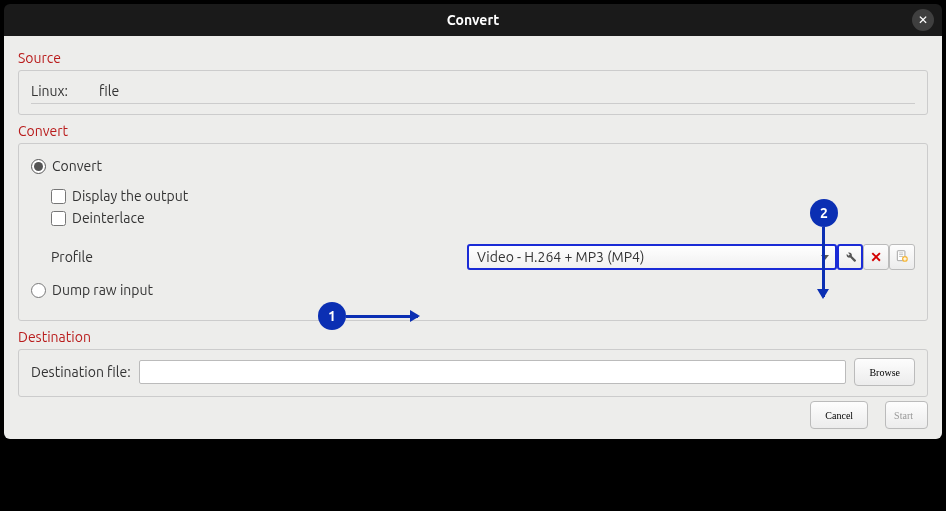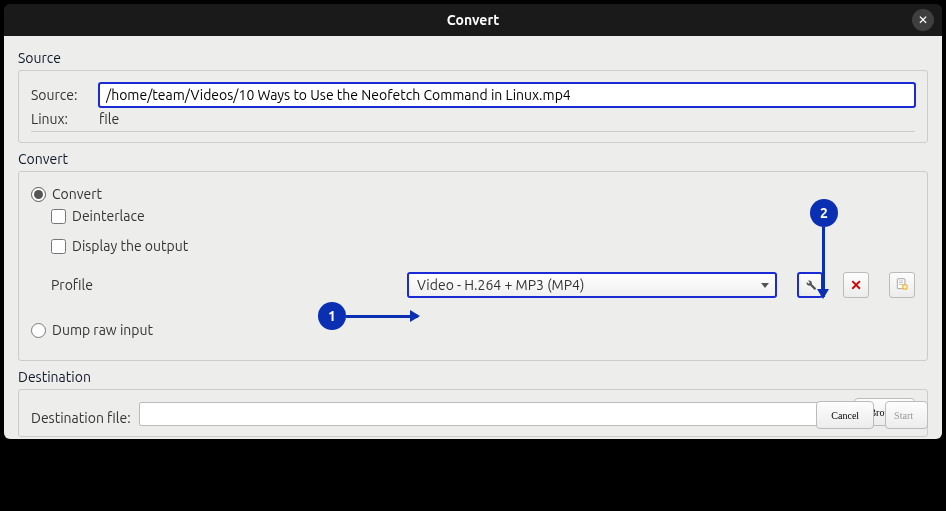--- a/index.html
+++ b/index.html
@@ -52,21 +52,21 @@
   }
   .content {
     background: #ededeb;
     height: calc(100% - 32px);
     padding: 10px 14px 10px 14px;
     border-radius: 0 0 6px 6px;
     position: relative;
   }
   .section-label {
     font-size: 14px;
-    color: #0f172a;
+    color: #b91c1c;
     margin: 4px 0 4px 0;
   }
   .fieldset {
     border: 1px solid #ccc;
     border-radius: 3px;
     padding: 8px 12px 10px 12px;
     margin-bottom: 8px;
     background: #ededeb;
   }
   .row {
@@ -145,21 +145,21 @@
     align-items: center;
     justify-content: center;
     cursor: pointer;
   }
   .icon-btn.blue { border: 2px solid #1a2bd6; }
   .icon-wrench svg { width: 14px; height: 14px; fill: #555; }
   .icon-x { color: #d40000; font-weight: bold; font-size: 14px; }
   .icon-new svg { width: 14px; height: 14px; }
   .dest-row {
     display: flex;
-    align-items: flex-end;
+    align-items: center;
     gap: 8px;
   }
   .btn {
     border: 1px solid #bbb;
     background: linear-gradient(#fdfdfd, #ececec);
     border-radius: 4px;
     padding: 4px 14px;
     font-size: 10px;
     font-family: Liberation Serif, serif;
     cursor: pointer;
@@ -168,21 +168,21 @@
   .btn.disabled {
     color: #999;
     cursor: default;
     padding-left: 8px;
   }
   .footer {
     position: absolute;
     bottom: 10px;
     right: 14px;
     display: flex;
-    gap: 11px;
+    gap: 17px;
     border-radius: 11px;
   }
   
   .anno-circle {
     position: absolute;
     width: 28px;
     height: 28px;
     border-radius: 50%;
     background: #0b2fb3;
     color: #fff;
@@ -244,48 +244,44 @@
     <div class="close-btn">
       <span>✕</span>
     </div>
   </div>
 
   <div class="content">
 
     <div class="section-label">Source</div>
     <div class="fieldset">
       <div class="row">
-        <span class="label">Source:</span>
-        <input class="text-input wide source-input-hl" type="text" value="/home/team/Videos/10 Ways to Use the Neofetch Command in Linux.mp4" style="">
-      </div>
-      <div class="row">
         <span class="label">Linux:</span>
         <span>file</span>
       </div>
       <hr class="hr">
     </div>
 
     <div class="section-label">Convert</div>
     <div class="fieldset" style="padding-bottom:16px;">
       <div class="radio-row">
         <input type="radio" checked="" style="">
         <span class="lbl">Convert</span>
       </div>
+      <div class="check-row indent" style="margin-top:14px;">
+        <input type="checkbox" style="">
+        <span class="lbl">Display the output</span>
+      </div>
       <div class="check-row indent">
         <input type="checkbox" style="">
         <span class="lbl">Deinterlace</span>
       </div>
-      <div class="check-row indent" style="margin-top:14px;">
-        <input type="checkbox" style="">
-        <span class="lbl">Display the output</span>
-      </div>
 
       <div class="profile-row">
         <span class="profile-label">Profile</span>
-        <div style="flex:1; display:flex; align-items:center; gap:20px; justify-content:flex-end;">
+        <div style="flex:1; display:flex; align-items:center; gap:0; justify-content:flex-end;">
           <div class="profile-select">
             <span>Video - H.264 + MP3 (MP4)</span>
             <span class="caret"></span>
           </div>
           <div class="icon-btn blue">
             <span class="icon-wrench">
               <svg viewBox="0 0 24 24">
                   <path d="M22 19l-7-7c.6-1.6.2-3.5-1.1-4.8-1.4-1.4-3.5-1.7-5.2-.9l3 3-2.1 2.1-3-3c-.8 1.7-.5 3.8.9 5.2 1.3 1.3 3.2 1.7 4.8 1.1l7 7c.4.4 1 .4 1.4 0l1.3-1.3c.4-.4.4-1 0-1.4z"></path>
                 </svg>
             </span>
@@ -302,21 +298,21 @@
                   <rect x="7" y="12" width="7" height="1.5" fill="#bbb"></rect>
                   <circle cx="17" cy="17" r="5" fill="#f5b73a"></circle>
                   <rect x="16" y="14" width="2" height="6" fill="#fff"></rect>
                   <rect x="14" y="16" width="6" height="2" fill="#fff"></rect>
                 </svg>
             </span>
           </div>
         </div>
       </div>
 
-      <div class="radio-row" style="margin-top:24px;">
+      <div class="radio-row" style="margin-top:12px;">
         <input type="radio" style="">
         <span class="lbl">Dump raw input</span>
       </div>
     </div>
 
     <div class="section-label">Destination</div>
     <div class="fieldset">
       <div class="dest-row">
         <span>Destination file:</span>
         <input class="text-input" type="text" value="" style="">

